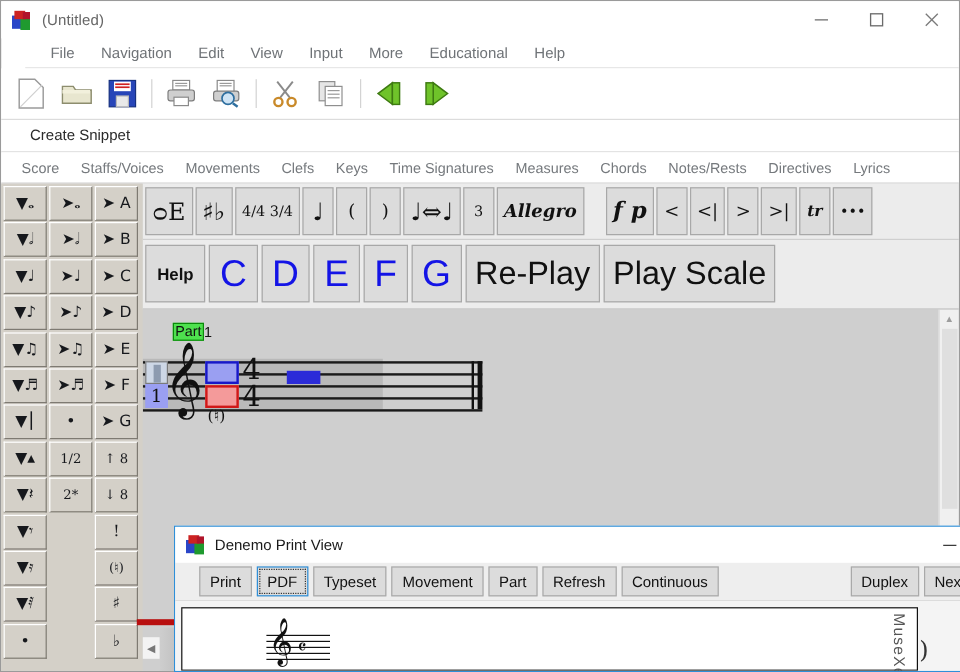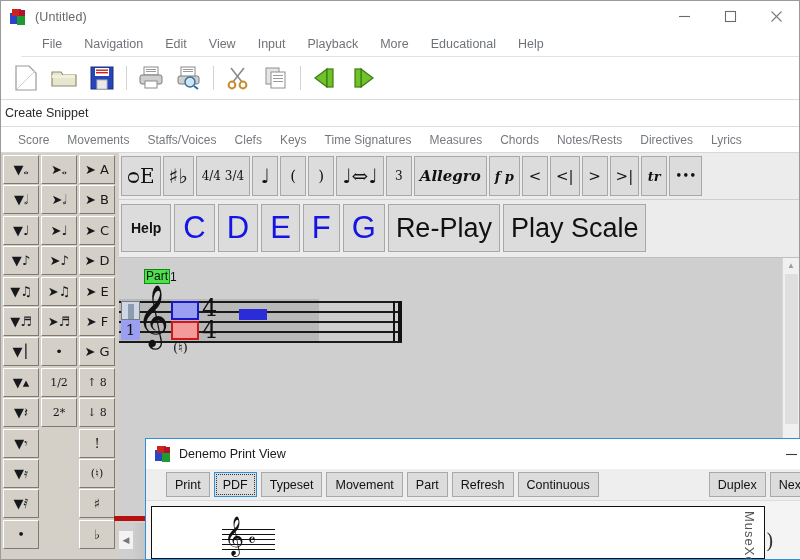--- a/index.html
+++ b/index.html
@@ -69,21 +69,21 @@
   }
   .tbtn{
     width:38px; height:36px; display:flex; align-items:center; justify-content:center;
   }
   .tsep{ width:1px; height:24px; background:#d3d3d3; margin:0 5px; }
 
   
   .snippetbar{
     height:27px; min-height:27px; background:#fff;
     border-bottom:1px solid #dcdcdc;
-    display:flex; align-items:center; padding-left:4px;
+    display:flex; align-items:center; padding-left:24px;
   }
   .snippetbar span{ font-size:12.5px; color:#2b2b2b; }
 
   
   .tabrow{
     height:26px; min-height:26px; background:#fff;
     border-bottom:1px solid #d8d8d8;
     display:flex; align-items:center; padding-left:8px;
   }
   .tab{
@@ -127,21 +127,21 @@
   }
   .pbtn{
     background:#dcdcdc; border:1px solid #a8a8a8;
     min-width:26px; height:40px;
     display:flex; align-items:center; justify-content:center;
     padding:0 5px; font-size:15px; color:#111;
     font-family:"DejaVu Serif", serif; white-space:nowrap;
   }
   .pbtn-mus{ font-size:20px; line-height:1; }
   .pbtn-allegro{ font-weight:bold; font-style:italic; font-size:15px; }
-  .pbtn-fp{ font-style:italic; font-weight:bold; font-size:13px; }
+  .pbtn-fp{ font-style:italic; font-weight:bold; font-size:19px;margin-left:16px; }
   .pbtn-tr{ font-style:italic; font-weight:bold; font-size:13px; }
   .pbtn-num{ font-size:12px; }
 
   .palrow2{
     background:#ececec;
     display:flex; align-items:center;
     padding:4px 2px 5px 2px; gap:3px;
     border-bottom:1px solid #bfbfbf;
   }
   .bbtn{
@@ -318,21 +318,20 @@
       </div>
     </div>
   </div>
 
   <div class="menubar">
     <div class="menu-item">File</div>
     <div class="menu-item">Navigation</div>
     <div class="menu-item">Edit</div>
     <div class="menu-item">View</div>
     <div class="menu-item">Input</div>
-    <div class="menu-item">Playback</div>
     <div class="menu-item">More</div>
     <div class="menu-item">Educational</div>
     <div class="menu-item">Help</div>
   </div>
 
   <div class="icontoolbar">
     <div class="tbtn">
       <svg width="24" height="26" viewBox="0 0 24 26">
         <path d="M2 1 h13 l7 7 v17 h-20 z" fill="#fff" stroke="#9a9a9a" stroke-width="1.2"></path>
         <path d="M3 24 L21 6" stroke="#cfcfcf" stroke-width="1"></path>
@@ -405,22 +404,22 @@
       </svg>
     </div>
   </div>
 
   <div class="snippetbar">
     <span>Create Snippet</span>
   </div>
 
   <div class="tabrow">
     <div class="tab">Score</div>
+    <div class="tab">Staffs/Voices</div>
     <div class="tab">Movements</div>
-    <div class="tab">Staffs/Voices</div>
     <div class="tab">Clefs</div>
     <div class="tab">Keys</div>
     <div class="tab">Time Signatures</div>
     <div class="tab">Measures</div>
     <div class="tab">Chords</div>
     <div class="tab">Notes/Rests</div>
     <div class="tab">Directives</div>
     <div class="tab">Lyrics</div>
   </div>
 

